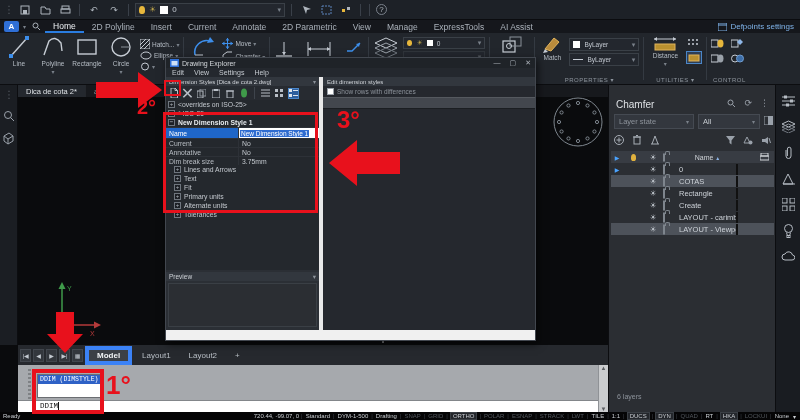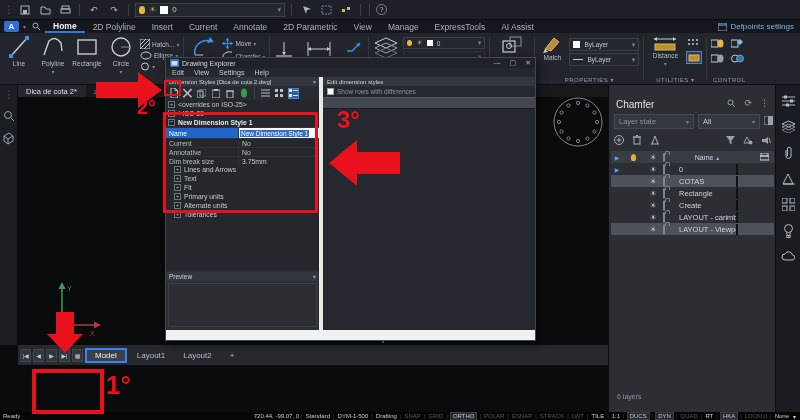--- a/index.html
+++ b/index.html
@@ -18,21 +18,21 @@
   .combo .caret { color:#79808a; font-size:7px; margin-left:auto; }
   .swatch { width:8px; height:8px; background:#fff; display:inline-block; }
   .bulb-dot { width:6px; height:8px; background:#e7b73c; border-radius:50% 50% 40% 40%; display:inline-block; }
 
   
   #tabrow { left:0; top:20px; width:800px; height:13px; background:#15171c; display:flex; align-items:stretch;
             color:#aab1ba; font-size:8.5px; }
   #logo { width:15px; height:11px; margin:1px 2px 1px 4px; background:#2f6fd6; border-radius:2px; color:#fff;
           font-weight:bold; font-size:8px; display:flex; align-items:center; justify-content:center; }
   .navtab { padding:0 8px; display:flex; align-items:center; }
-  .navtab.active { color:#eef1f4; border-bottom:2px solid #2a7de1; font-weight:bold; }
+  .navtab.active { color:#eef1f4; border-bottom:2px solid #2a7de1; font-weight:normal; }
   #iface { margin-left:auto; display:flex; align-items:center; gap:3px; color:#7fb2e8; padding-right:6px; font-size:8px; }
 
   
   #ribbon { left:0; top:33px; width:800px; height:52px; background:#22262c; border-bottom:1px solid #0c0d10;
             display:flex; align-items:stretch; color:#c3c9d1; }
   .rgroup { display:flex; flex-direction:column; justify-content:space-between; padding:2px 4px 1px 4px; }
   .rgroup .content { display:flex; gap:4px; align-items:flex-start; }
   .rdiv { width:1px; background:#343a42; margin:4px 0; }
   .bigbtn { display:flex; flex-direction:column; align-items:center; width:30px; gap:1px; }
   .bigbtn .lbl { font-size:6.5px; color:#b7bec6; white-space:nowrap; }
@@ -81,21 +81,21 @@
   
   #rightstrip { left:775px; top:85px; width:25px; height:327px; background:#191c21; border-left:1px solid #0c0d10;
                 display:flex; flex-direction:column; align-items:center; gap:13px; padding-top:10px; color:#b6bcc4; }
 
   
   #sheetbar { left:18px; top:345px; width:590px; height:20px; background:#26292e; display:flex; align-items:center;
               gap:2px; padding:0 2px; font-size:8px; color:#b9bfc6; }
   .navbtn { width:11px; height:13px; background:#33373d; border:1px solid #41464d; color:#c3c9d0; font-size:6px;
             display:flex; align-items:center; justify-content:center; }
   .sheettab { padding:1px 8px; }
-  .sheettab.active { background:#3c4046; color:#f0f2f4; font-weight:normal; border:2px solid #3b82f6; }
+  .sheettab.active { background:#3c4046; color:#f0f2f4; font-weight:bold; border:4px solid #3b82f6; }
 
   
   #cmd { left:18px; top:365px; width:590px; height:47px; background:#a6a9ad; }
   #cmd .gripdots { position:absolute; left:10px; top:4px; width:3px; height:38px;
         background:repeating-linear-gradient(#7e8184 0 2px, transparent 2px 4px); }
   #cmd-popup { position:absolute; left:19px; top:9px; width:64px; height:24px; background:#fff; border:1px solid #6b6e72;
                font-family:"Liberation Mono",monospace; font-size:6.5px; }
   #cmd-popup .sel { background:#2e61c6; color:#fff; padding:1px 2px; white-space:nowrap; }
   #cmd-input { position:absolute; left:0px; top:35px; width:580px; height:12px; background:#fff; border-top:1px solid #83868a;
                font-family:"Liberation Mono",monospace; font-size:7.5px; color:#111; padding:1px 3px 0 22px; }
@@ -704,20 +704,31 @@
     <span class="navbtn">▶|</span>
     <span class="navbtn">▦</span>
     <span id="sheet-tabs" style="display:flex;align-items:center;gap:2px">
         <span class="sheettab active">Model</span>
         <span class="sheettab">Layout1</span>
         <span class="sheettab">Layout2</span>
       </span>
     <span class="sheettab">+</span>
   </div>
 
+  <div id="cmd" class="abs">
+    <div class="gripdots"></div>
+    <div id="cmd-popup">
+      <div class="sel">DDIM (DIMSTYLE)</div>
+    </div>
+    <div id="cmd-input"><span>DDIM</span><span class="cursor"></span></div>
+    <div id="cmd-scroll">
+        <span>▲</span>
+        <span>▼</span>
+      </div>
+  </div>
 
   <div id="status" class="abs">
     <span>Ready</span>
     <span class="right" id="status-right">
         <span>720.44, -99.07, 0</span>
         <span class="sep">|</span>
         <span class="tog">Standard</span>
         <span class="sep">|</span>
         <span class="tog">DYM-1-500</span>
         <span class="sep">|</span>

